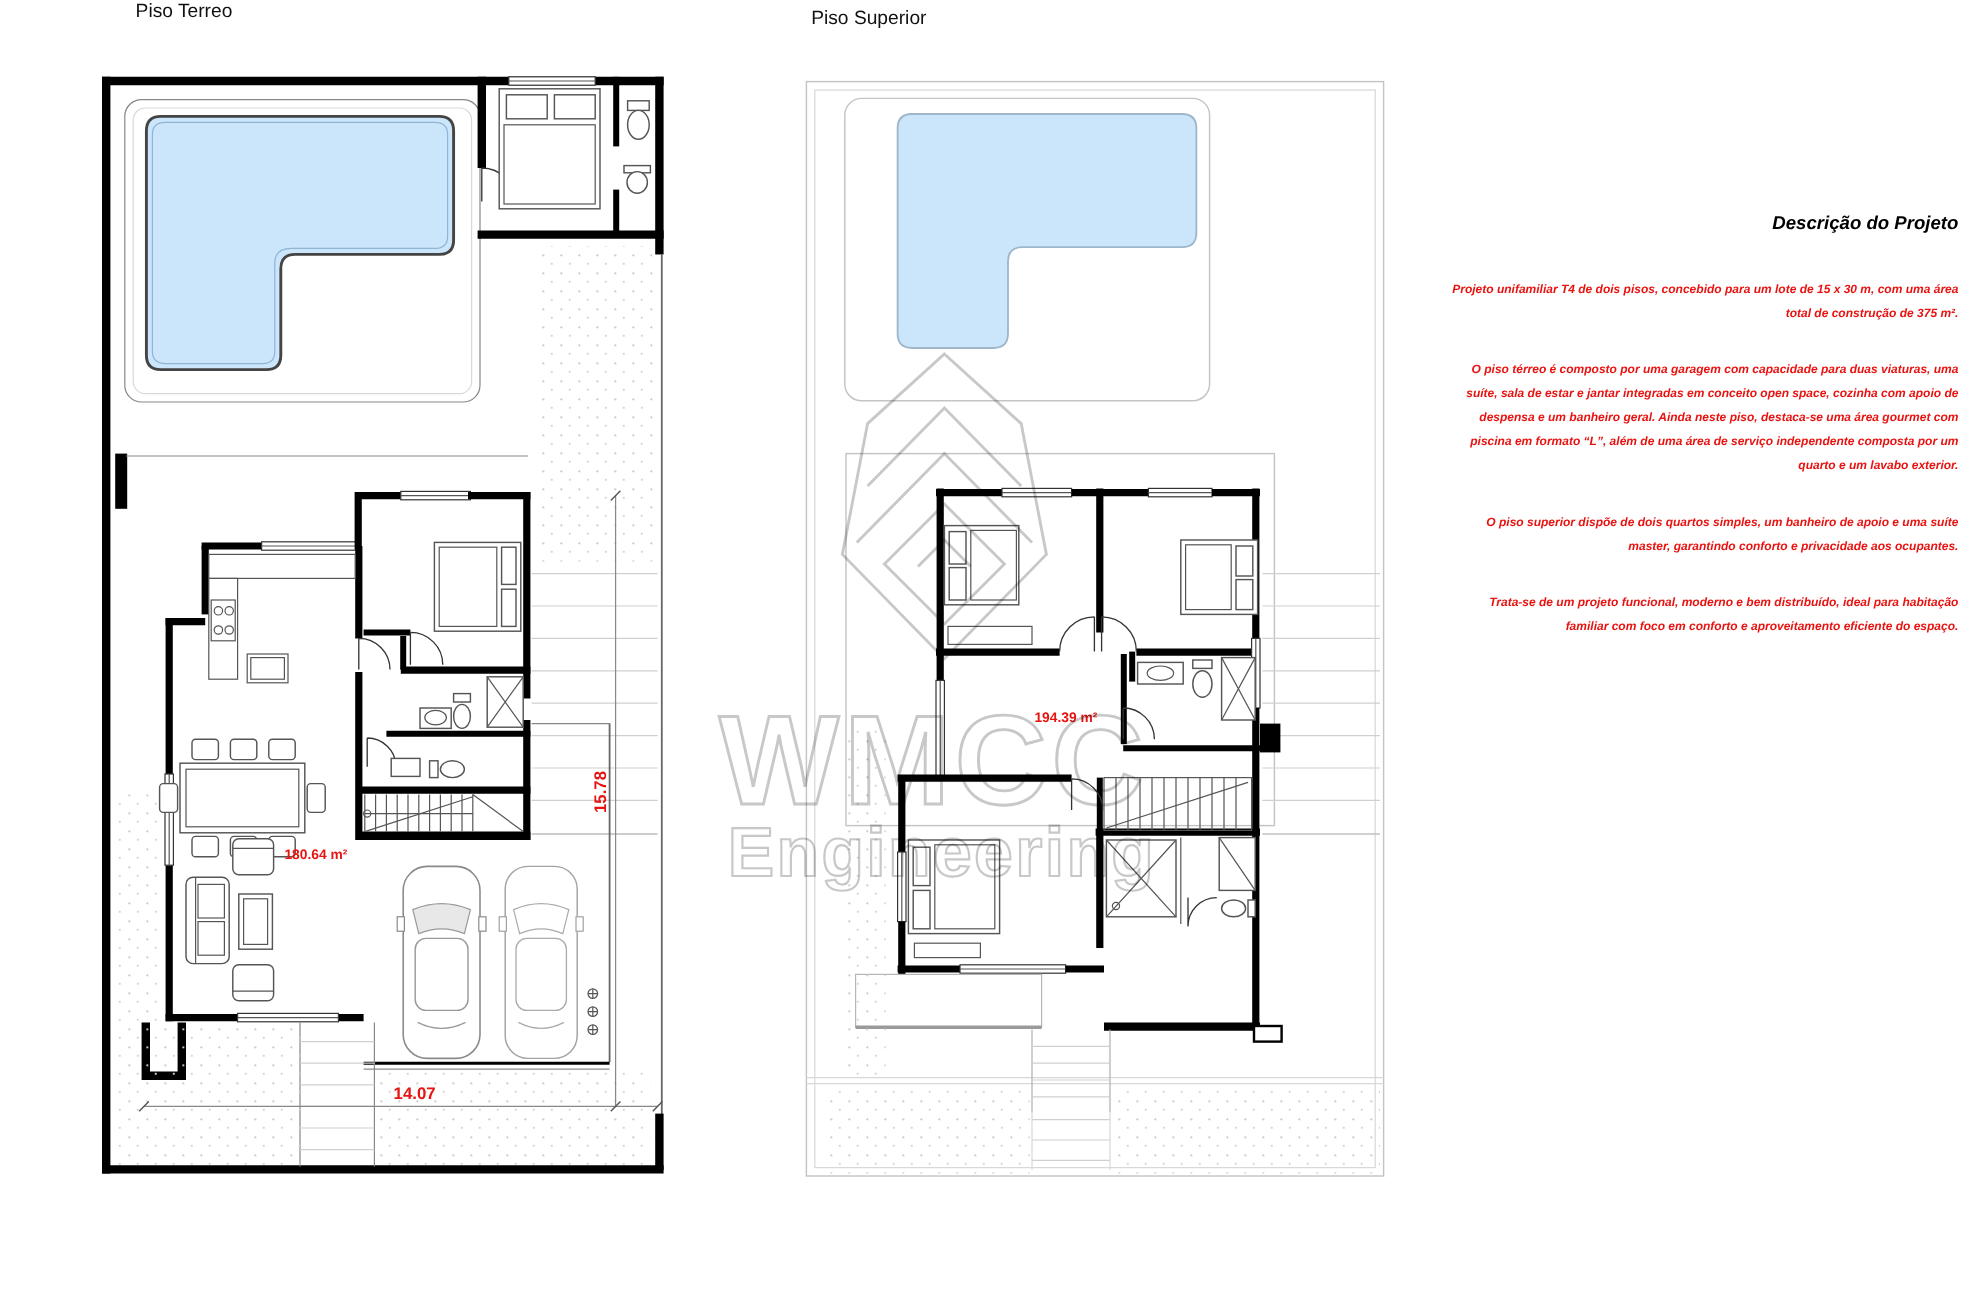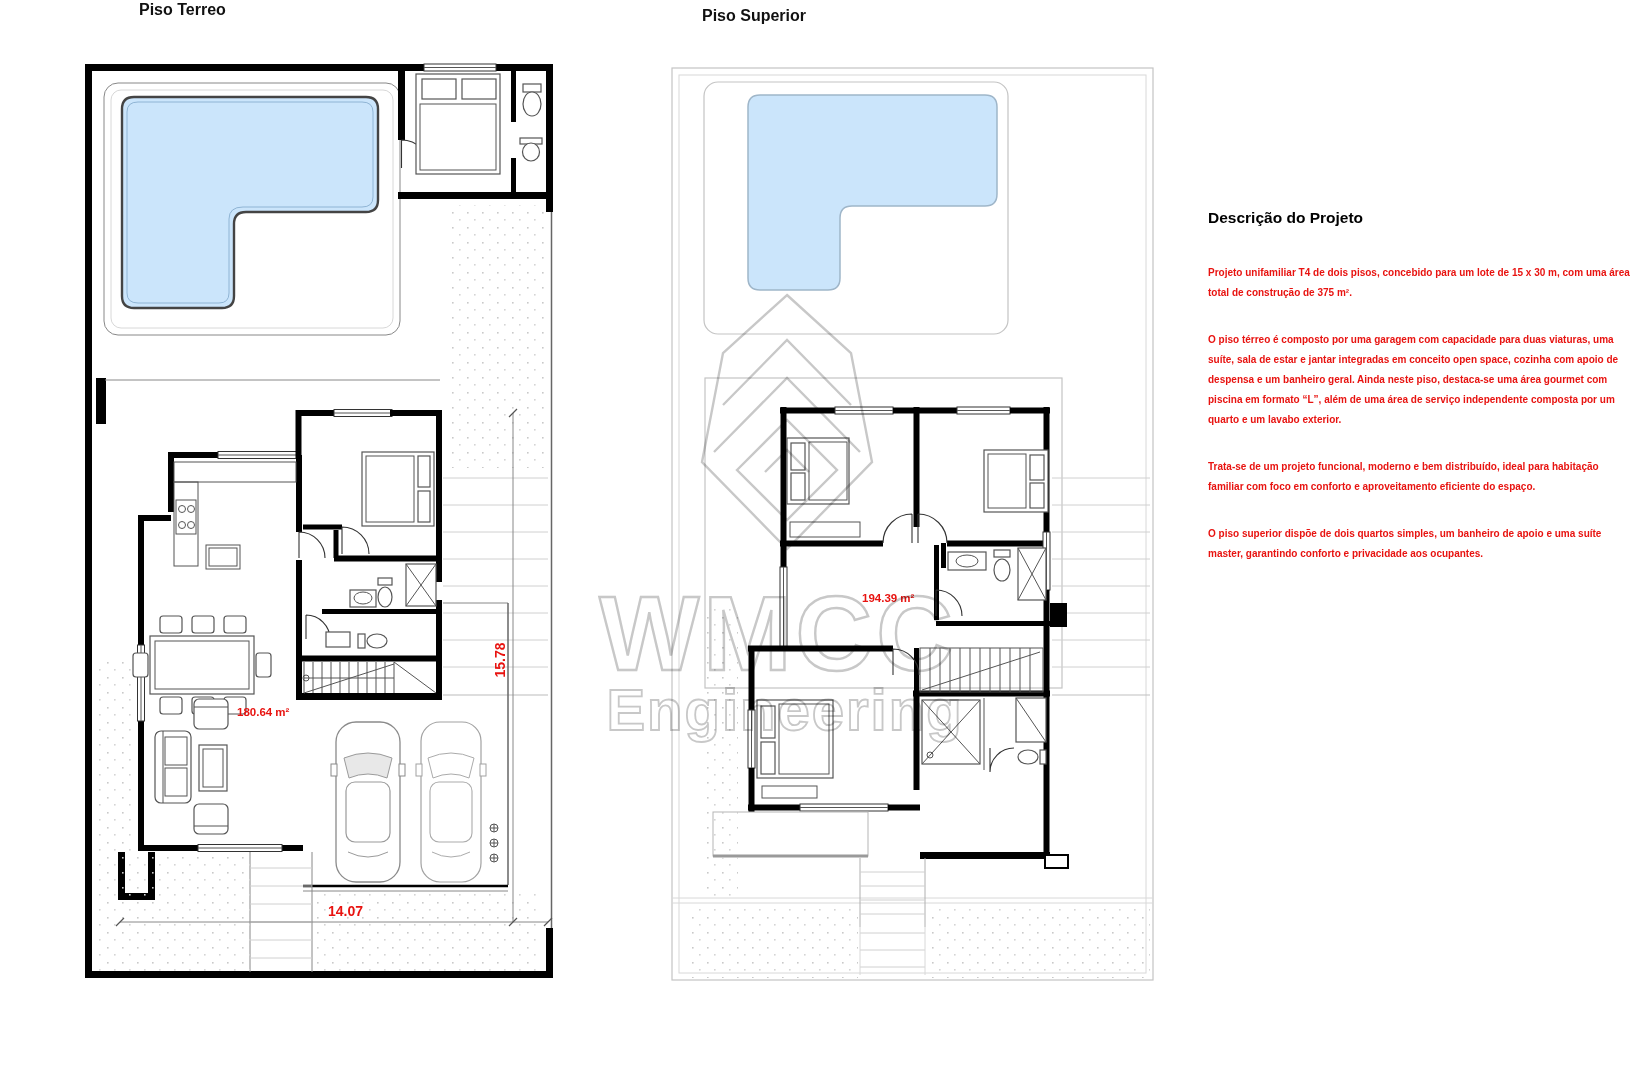--- a/index.html
+++ b/index.html
@@ -3,28 +3,28 @@
 <meta charset="utf-8">
 <style>
   :root{
     --red:#e81310; --pool:#cbe5fb; --wall:#000; --ghost:#c4c4c4; --wm:#a3a3a3;
   }
   html,body{margin:0;padding:0;}
   body{
     width:1636px;height:1080px;background:#fff;position:relative;overflow:hidden;
     font-family:"Liberation Sans",sans-serif;
   }
-  .plan-title{position:absolute;font-weight:bold;font-size:16px;color:#111;white-space:nowrap;margin-left:26px;}
+  .plan-title{position:absolute;font-weight:normal;font-size:16px;color:#111;white-space:nowrap;}
   #title-ground{left:113px;top:1px;}
   #title-upper{left:676px;top:7px;}
   .plan-svg{position:absolute;}
   #svg-ground{left:85px;top:60px;}
   #svg-upper{left:655px;top:60px;}
   #svg-watermark{left:555px;top:255px;mix-blend-mode:multiply;opacity:.6;}
-  .desc{position:absolute;left:1208px;top:209px;width:424px;text-align:left;}
+  .desc{position:absolute;left:1208px;top:178px;width:424px;text-align:right;font-style:italic;}
   .desc h2{font-size:15.5px;font-weight:bold;color:#000;margin:0 0 36px 0;}
   .desc p{font-size:10px;line-height:20px;font-weight:bold;color:var(--red);margin:0 0 27px 0;}
   
   .w7{stroke:var(--wall);stroke-width:7;fill:none;}
   .w6{stroke:var(--wall);stroke-width:6;fill:none;}
   .w5{stroke:var(--wall);stroke-width:5;fill:none;}
   .tn{stroke:#888;stroke-width:1;fill:none;}
   .tn2{stroke:#666;stroke-width:1.5;fill:none;}
   .gh{stroke:var(--ghost);stroke-width:1.2;fill:none;}
   .gh2{stroke:#d8d8d8;stroke-width:1;fill:none;}
@@ -444,15 +444,15 @@
     <path class="wm-stroke" d="M765,472 L787,450 L809,472"></path>
   </g>
   <text x="778" y="670" text-anchor="middle" font-size="106" font-weight="bold" letter-spacing="4" class="wm-stroke">WMCC</text>
   <text x="785" y="730" text-anchor="middle" font-size="58" font-weight="bold" letter-spacing="2" class="wm-stroke" style="stroke-width:1.8">Engineering</text>
 </svg>
 
 <aside class="desc">
   <h2>Descrição do Projeto</h2>
   <p>Projeto unifamiliar T4 de dois pisos, concebido para um lote de 15 x 30 m, com uma área total de construção de 375 m².</p>
   <p>O piso térreo é composto por uma garagem com capacidade para duas viaturas, uma suíte, sala de estar e jantar integradas em conceito open space, cozinha com apoio de despensa e um banheiro geral. Ainda neste piso, destaca-se uma área gourmet com piscina em formato “L”, além de uma área de serviço independente composta por um quarto e um lavabo exterior.</p>
+  <p>O piso superior dispõe de dois quartos simples, um banheiro de apoio e uma suíte master, garantindo conforto e privacidade aos ocupantes.</p>
   <p>Trata-se de um projeto funcional, moderno e bem distribuído, ideal para habitação familiar com foco em conforto e aproveitamento eficiente do espaço.</p>
-  <p>O piso superior dispõe de dois quartos simples, um banheiro de apoio e uma suíte master, garantindo conforto e privacidade aos ocupantes.</p>
 </aside>
 
 </body></html>

